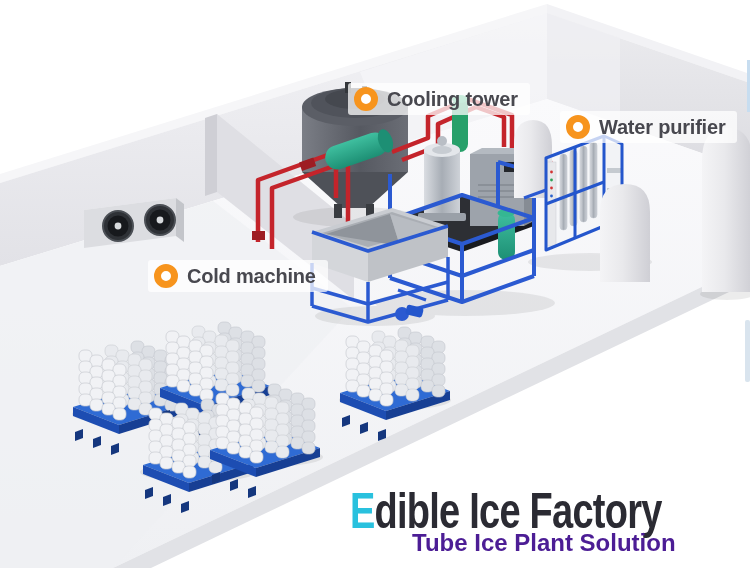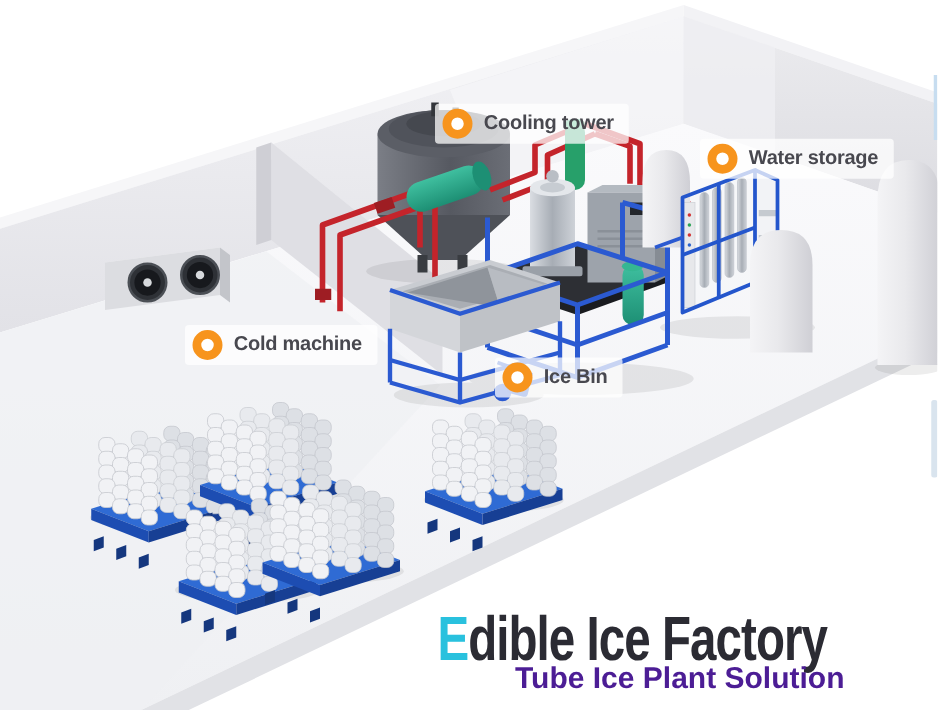--- a/index.html
+++ b/index.html
@@ -7,21 +7,21 @@
     position:relative;width:750px;height:568px;overflow:hidden;background:#ffffff;
     font-family:"Liberation Sans",sans-serif;
   }
   .scene{position:absolute;left:0;top:0;width:750px;height:568px;display:block;}
   
   .lbl{
     position:absolute;display:flex;align-items:center;gap:9px;
     background:rgba(255,255,255,.74);border-radius:3px;
     padding:4px 12px 4px 6px;
   }
-  .lbl-t{font-size:16px;font-weight:600;color:#48484f;letter-spacing:-.2px;white-space:nowrap;}
+  .lbl-t{font-size:20px;font-weight:600;color:#48484f;letter-spacing:-.2px;white-space:nowrap;}
   .dot{width:10px;height:10px;border:7px solid #F7941D;border-radius:50%;background:#ffffff;flex:0 0 auto;}
   .l0{left:348px;top:83px;}
   .l1{left:560px;top:111px;}
   .l2{left:148px;top:260px;}
   .l3{left:484px;top:241px;}
   .l4{left:396px;top:286px;}
   
   .brand-title{
     position:absolute;left:350px;top:486px;font-size:50px;font-weight:700;
     color:#2b2b33;letter-spacing:-1px;white-space:nowrap;
@@ -343,30 +343,26 @@
     <use href="#pallet" x="0" y="0" transform="translate(340,393)"></use>
   </g>
 </svg>
 
 <div class="lbl l0">
   <span class="dot"></span>
   <span class="lbl-t">Cooling tower</span>
 </div>
 <div class="lbl l1">
   <span class="dot"></span>
-  <span class="lbl-t">Water storage</span>
+  <span class="lbl-t">Water purifier</span>
 </div>
 <div class="lbl l2">
   <span class="dot"></span>
   <span class="lbl-t">Cold machine</span>
 </div>
-<div class="lbl l4">
-  <span class="dot"></span>
-  <span class="lbl-t">Ice Bin</span>
-</div>
 
 <div class="brand-title">
   <span class="hl">E</span><span>dible Ice Factory</span>
 </div>
 <div class="brand-sub">Tube Ice Plant Solution</div>
 
 <div class="edge1"></div>
 <div class="edge2"></div>
 
 </div>

